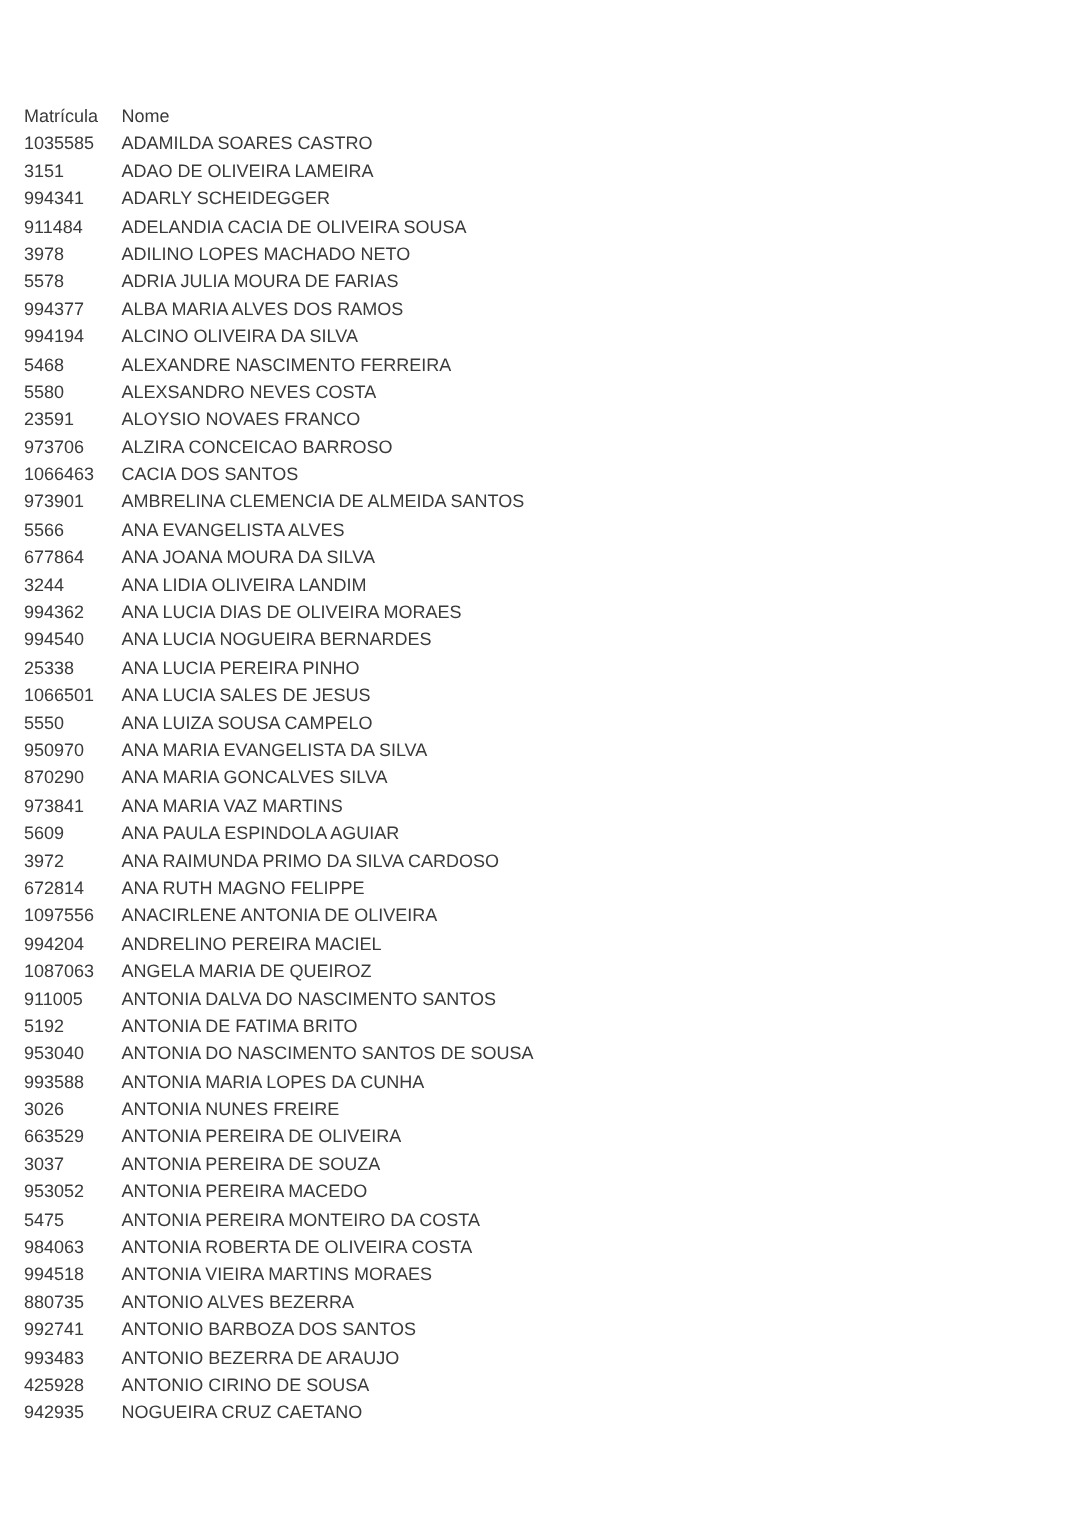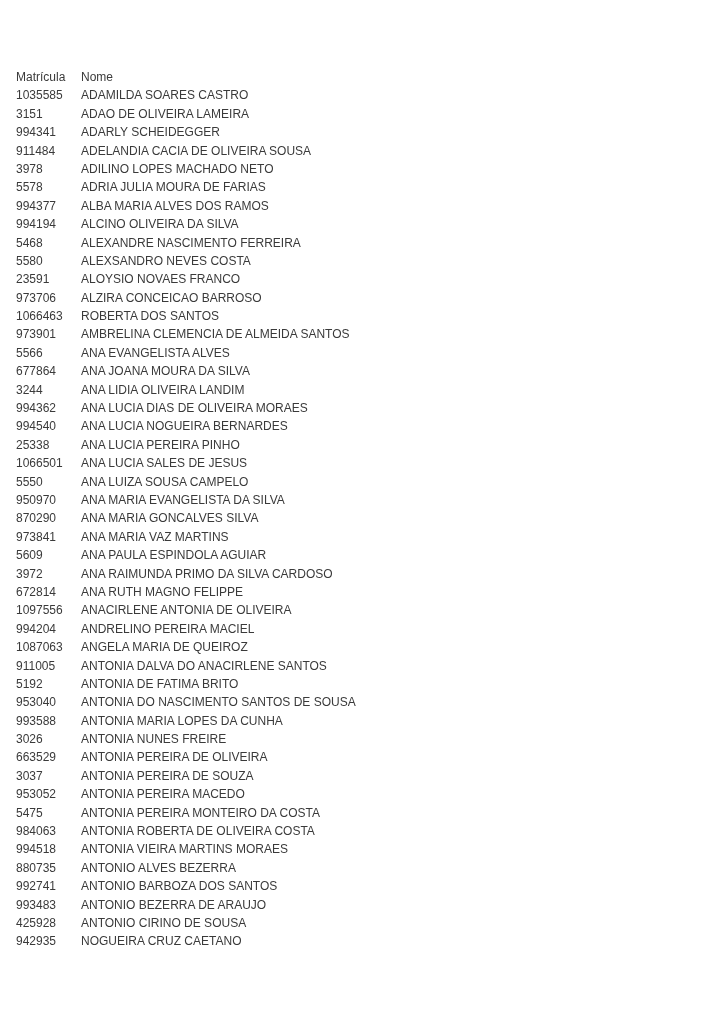--- a/index.html
+++ b/index.html
@@ -92,21 +92,21 @@
         <div class="row">
           <span class="cell col-matricula">23591</span>
           <span class="cell col-nome">ALOYSIO NOVAES FRANCO</span>
         </div>
         <div class="row">
           <span class="cell col-matricula">973706</span>
           <span class="cell col-nome">ALZIRA CONCEICAO BARROSO</span>
         </div>
         <div class="row">
           <span class="cell col-matricula">1066463</span>
-          <span class="cell col-nome">ROBERTA DOS SANTOS</span>
+          <span class="cell col-nome">CACIA DOS SANTOS</span>
         </div>
         <div class="row">
           <span class="cell col-matricula">973901</span>
           <span class="cell col-nome">AMBRELINA CLEMENCIA DE ALMEIDA SANTOS</span>
         </div>
         <div class="row">
           <span class="cell col-matricula">5566</span>
           <span class="cell col-nome">ANA EVANGELISTA ALVES</span>
         </div>
         <div class="row">
@@ -168,21 +168,21 @@
         <div class="row">
           <span class="cell col-matricula">994204</span>
           <span class="cell col-nome">ANDRELINO PEREIRA MACIEL</span>
         </div>
         <div class="row">
           <span class="cell col-matricula">1087063</span>
           <span class="cell col-nome">ANGELA MARIA DE QUEIROZ</span>
         </div>
         <div class="row">
           <span class="cell col-matricula">911005</span>
-          <span class="cell col-nome">ANTONIA DALVA DO ANACIRLENE SANTOS</span>
+          <span class="cell col-nome">ANTONIA DALVA DO NASCIMENTO SANTOS</span>
         </div>
         <div class="row">
           <span class="cell col-matricula">5192</span>
           <span class="cell col-nome">ANTONIA DE FATIMA BRITO</span>
         </div>
         <div class="row">
           <span class="cell col-matricula">953040</span>
           <span class="cell col-nome">ANTONIA DO NASCIMENTO SANTOS DE SOUSA</span>
         </div>
         <div class="row">

